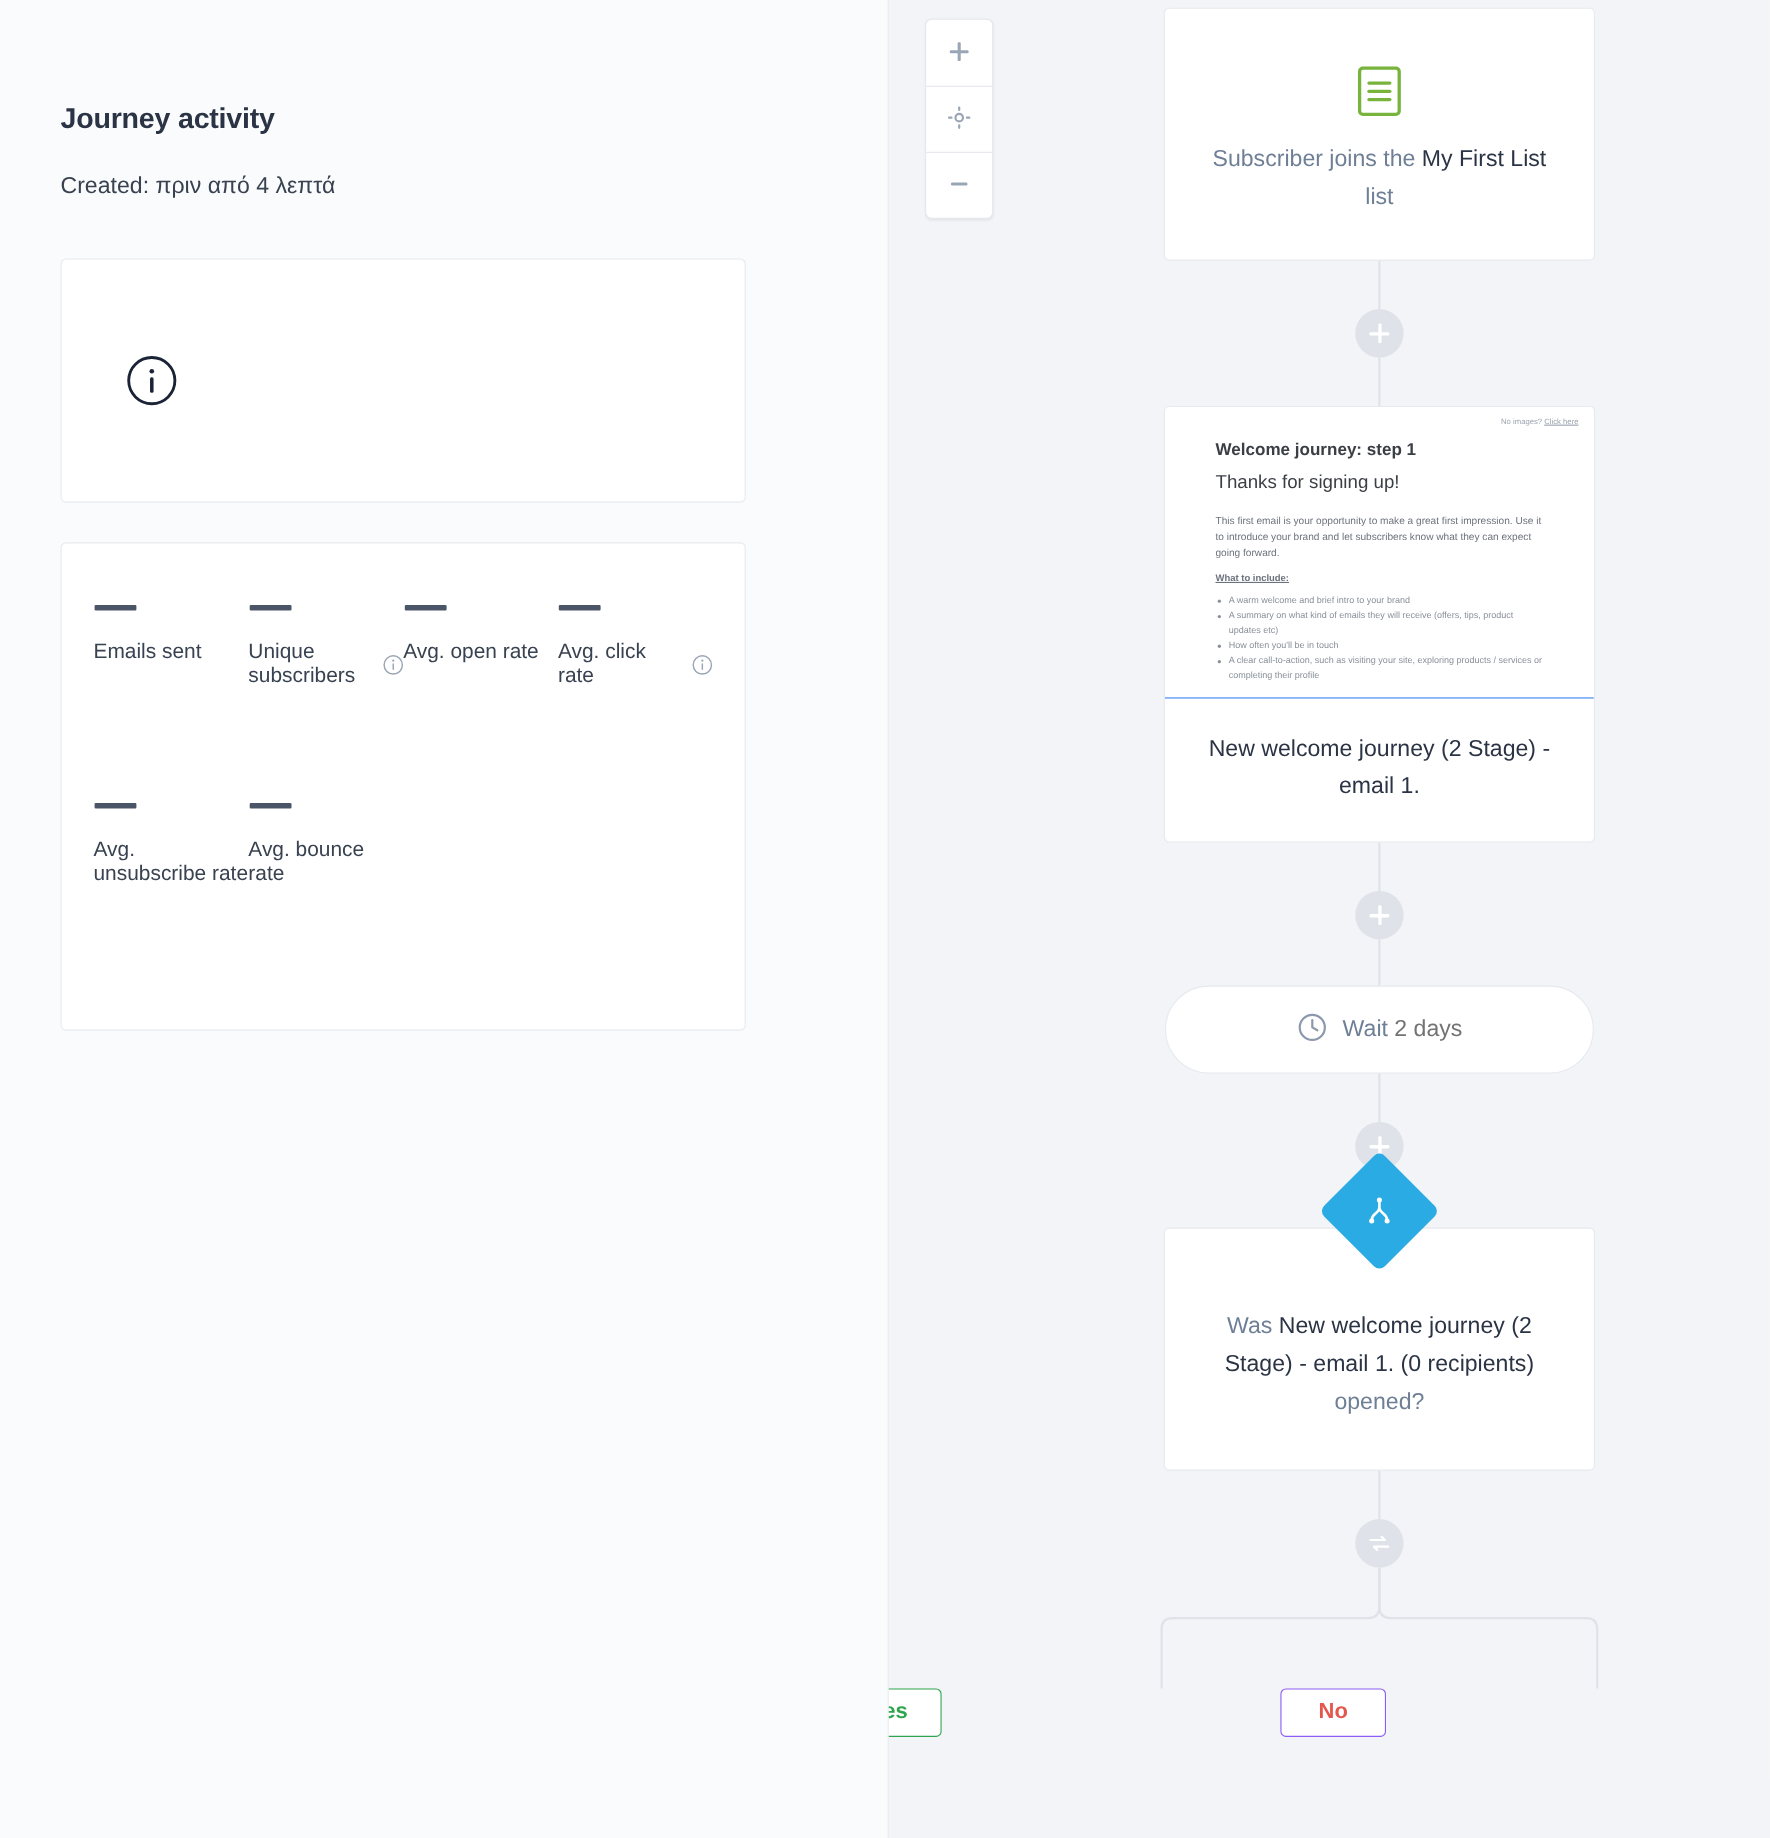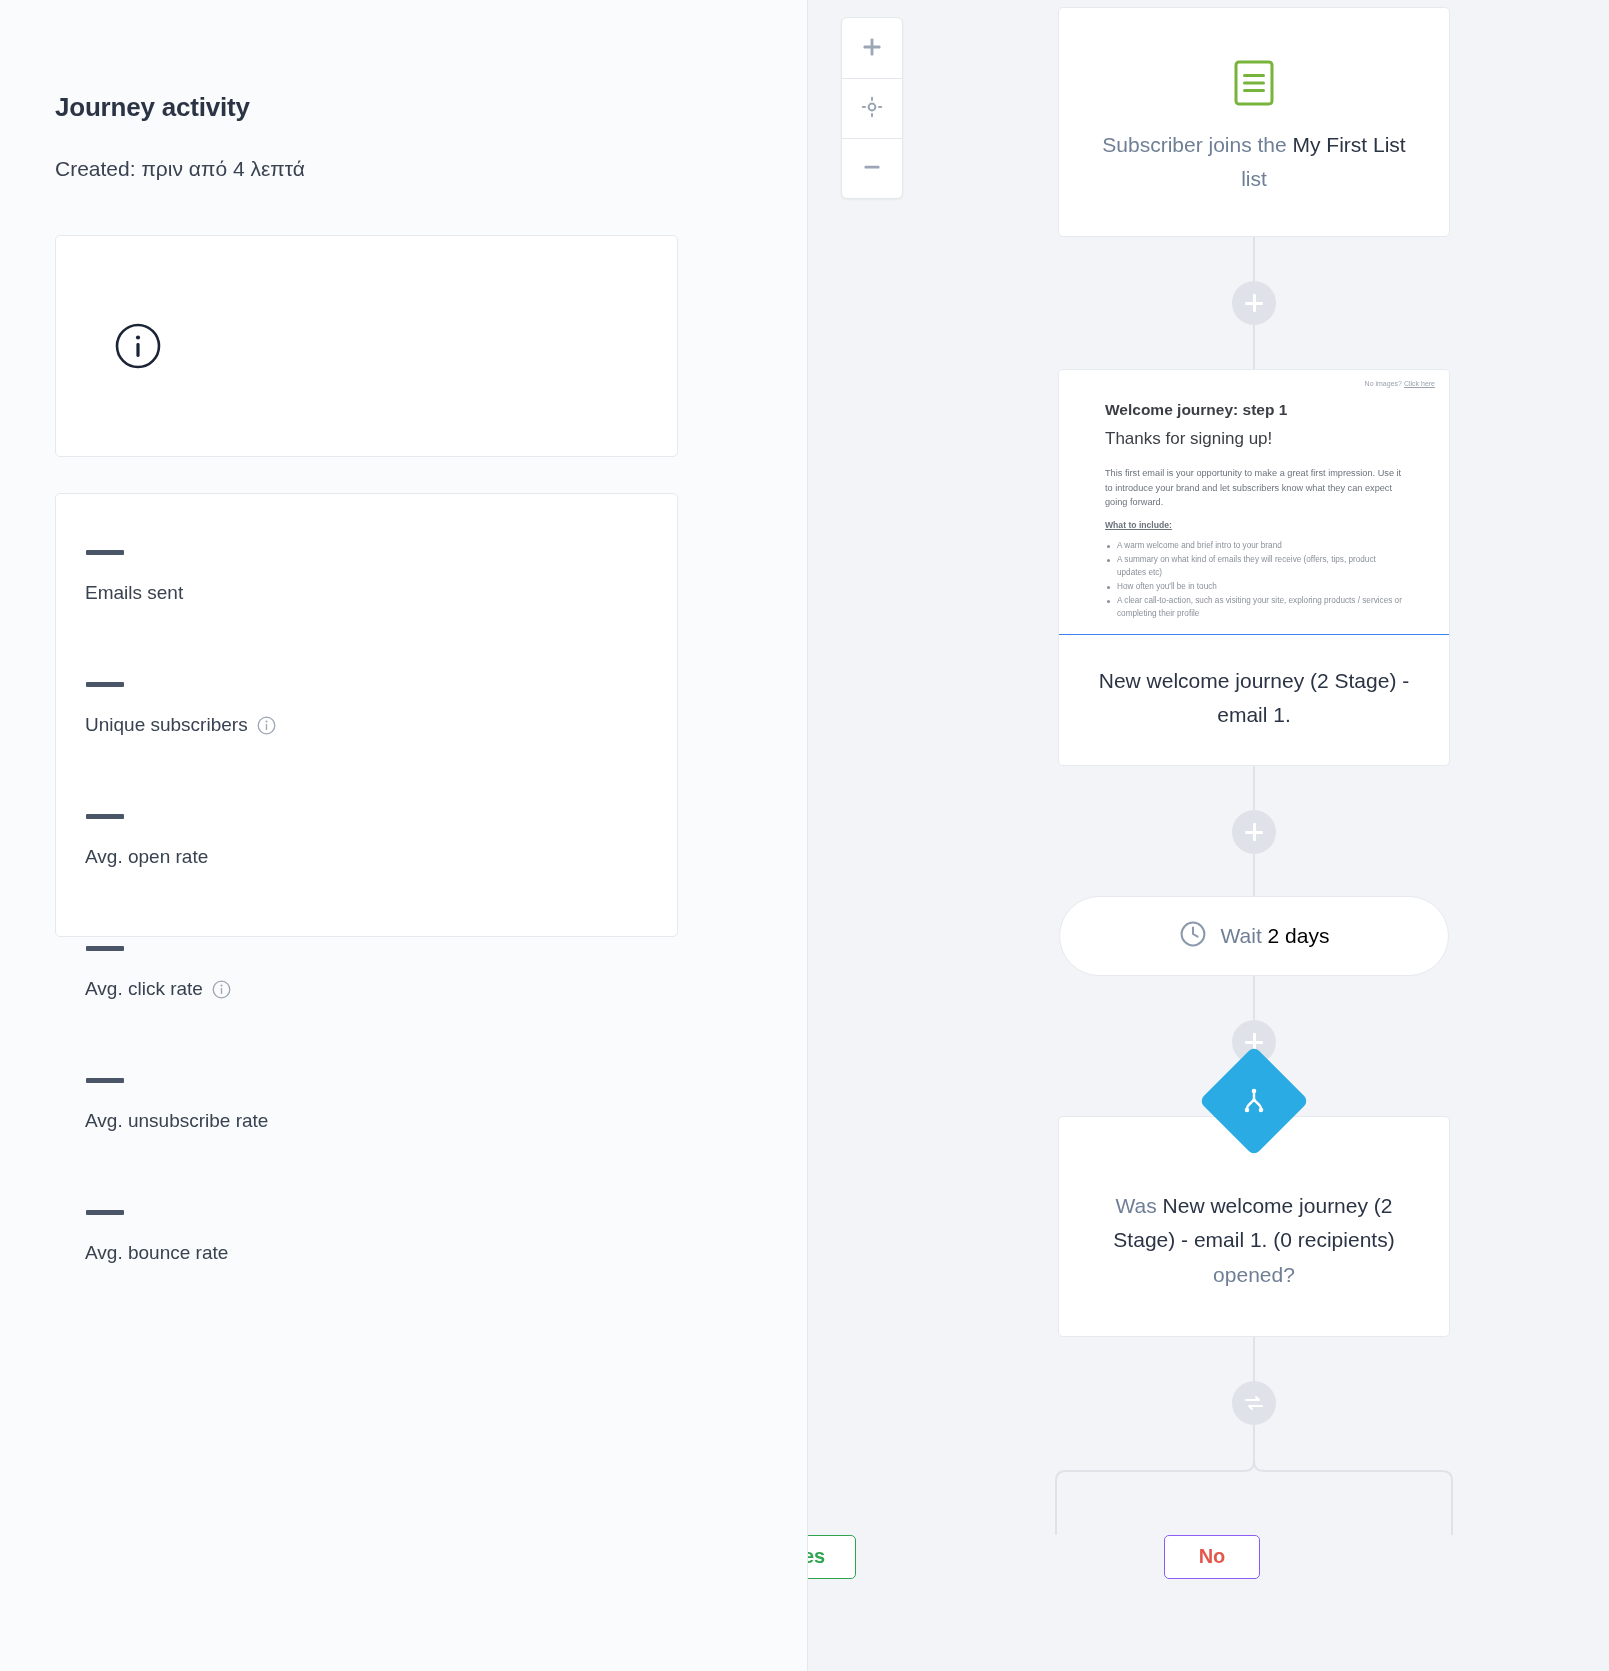--- a/index.html
+++ b/index.html
@@ -58,22 +58,22 @@
     color: #2b3445;
     max-width: 390px;
   }
   .stats-card {
     margin-top: 36px;
     padding: 56px 0 50px 0;
     height: 444px;
   }
   .stats-grid {
     display: grid;
-    grid-template-columns: 1fr;
-    row-gap: 78px;
+    grid-template-columns: 1fr 1fr 1fr 1fr;
+    row-gap: 104px;
     padding: 0 29px;
   }
   .stat { padding-left: 0; }
   .stat-dash {
     display: block;
     width: 38px;
     height: 5px;
     background: #4a5568;
     border-radius: 1px;
     margin-left: 1px;
@@ -249,21 +249,21 @@
     border-radius: 40px;
     display: flex;
     align-items: center;
     justify-content: center;
     gap: 14px;
     margin: 0 auto;
     position: relative;
     z-index: 3;
   }
   .wait-text { font-size: 21px; color: #6e7f96; }
-  .wait-text .strong { color: #000000; }
+  .wait-text .strong { color: #737373; }
 
   .decision-wrap { position: relative; }
   .diamond {
     position: absolute;
     left: 50%;
     top: -54px;
     transform: translateX(-50%) rotate(45deg);
     width: 78px;
     height: 78px;
     background: #2aabe4;

